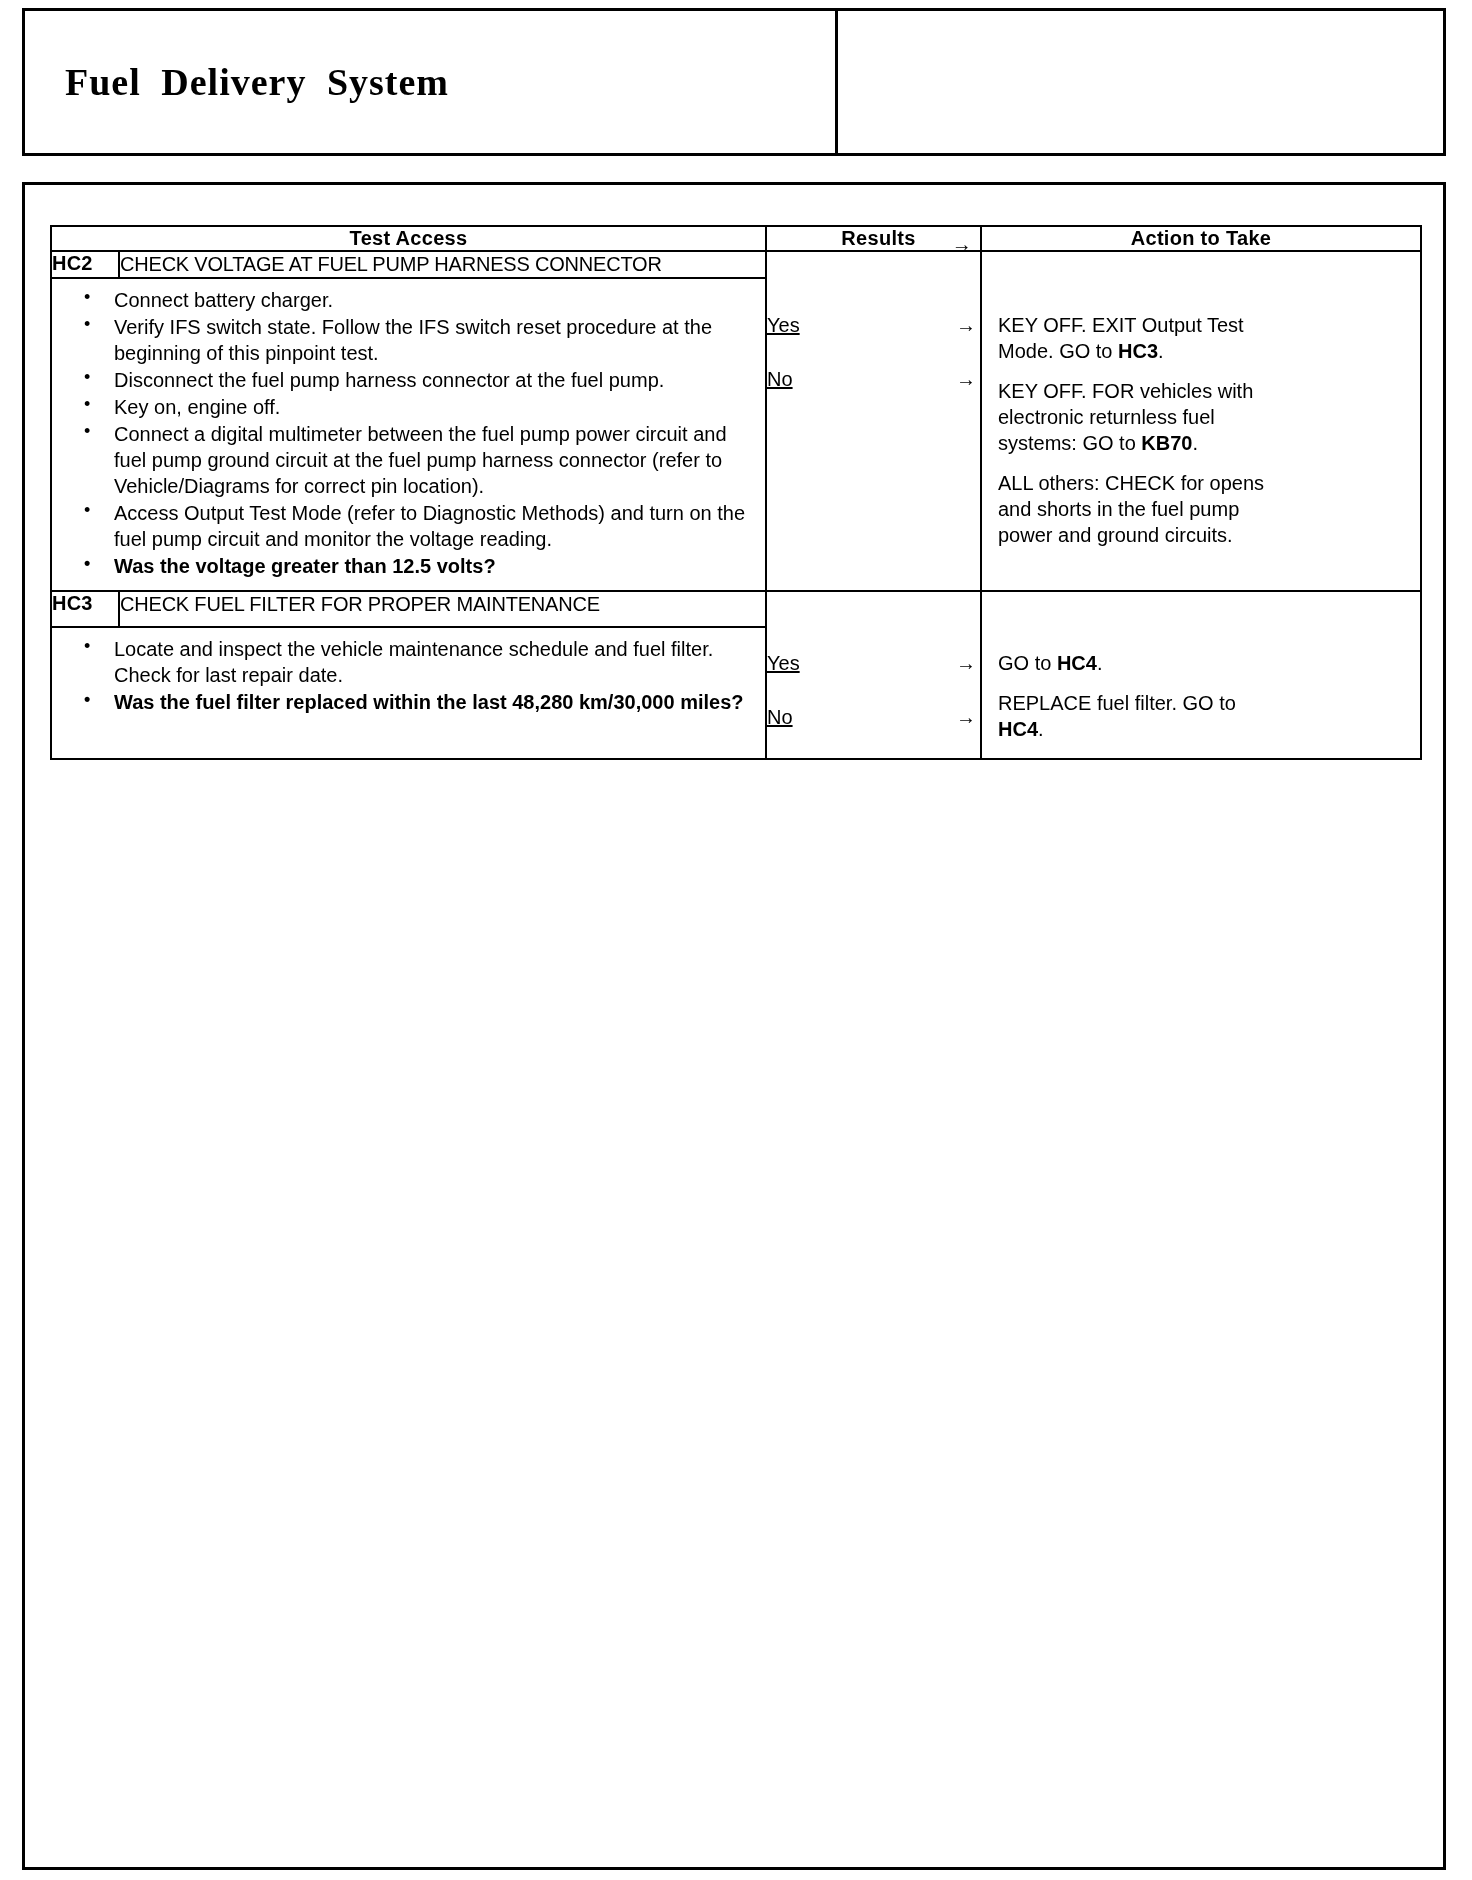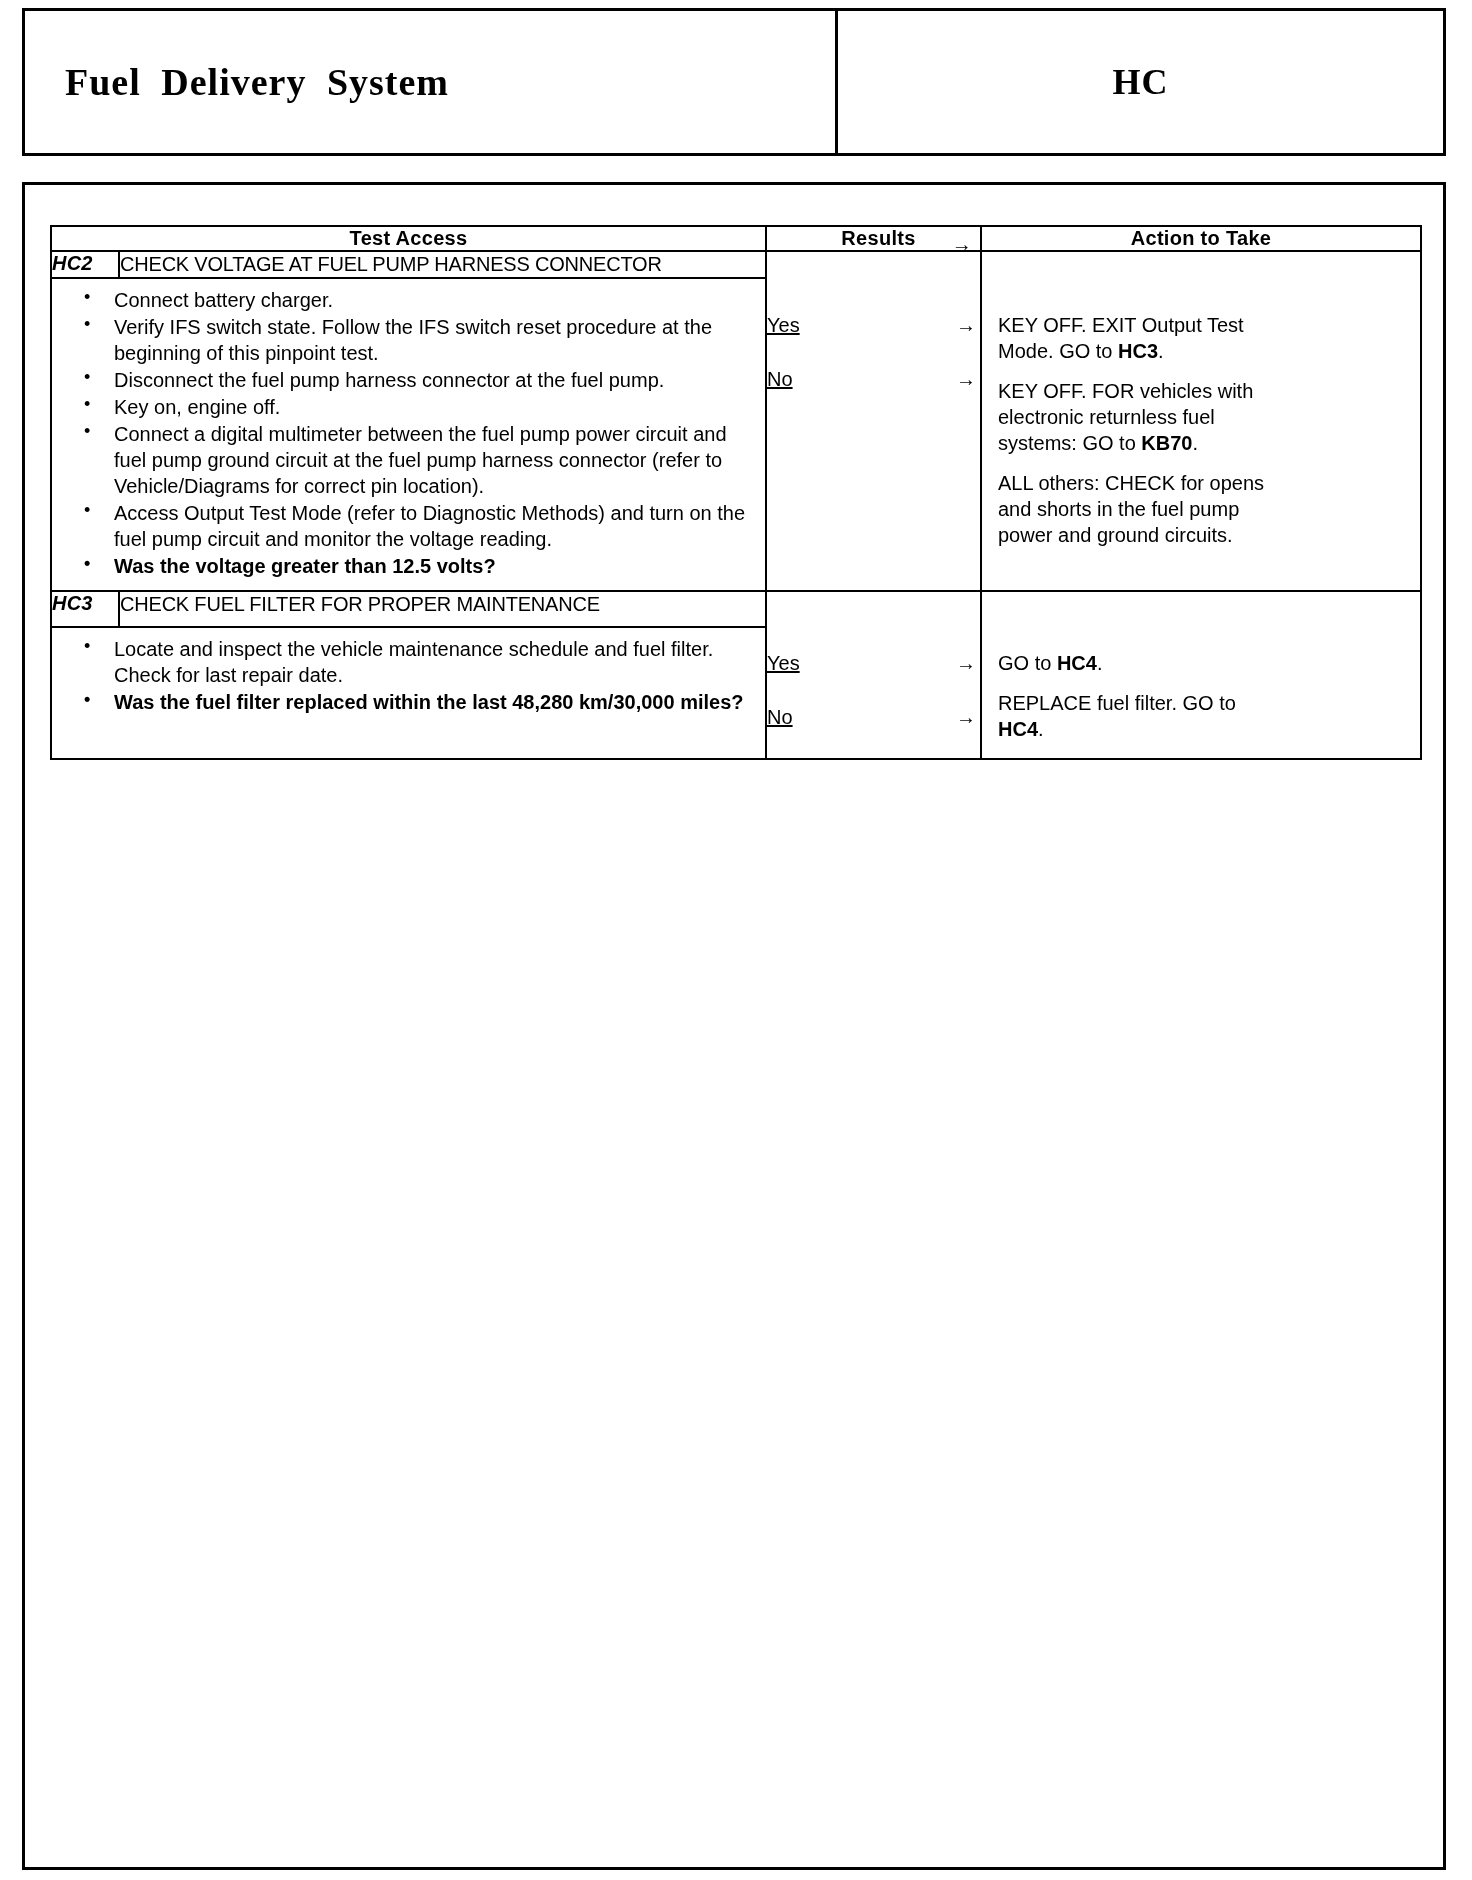--- a/index.html
+++ b/index.html
@@ -101,21 +101,20 @@
     top: 6px;
     font-size: 20px;
     font-weight: bold;
   }
 
   .stepid {
     font-size: 20px;
     font-weight: bold;
     padding: 9px 0 0 8px;
     letter-spacing: 0.2px;
-    font-style: italic;
   }
   .title-cell {
     font-size: 20px;
     padding: 9px 6px 8px 10px;
     line-height: 1.25;
     letter-spacing: -0.2px;
     margin-top: 16px;
   }
 
   ul.steps {
@@ -164,23 +163,20 @@
   .gap-b { margin-bottom: 14px !important; }
 
   b { font-weight: bold; }
 </style>
 </head>
 <body>
 
 <div class="header-bar">
   <div class="header-title-cell">
     <div class="header-title">Fuel  Delivery  System</div>
-  </div>
-  <div class="header-code-cell">
-    <div class="header-code">HC</div>
   </div>
 </div>
 
 <div class="page-frame">
 
   <table class="pinpoint">
     <colgroup>
       <col class="col-step-id">
       <col class="col-steps">
       <col class="col-results">

